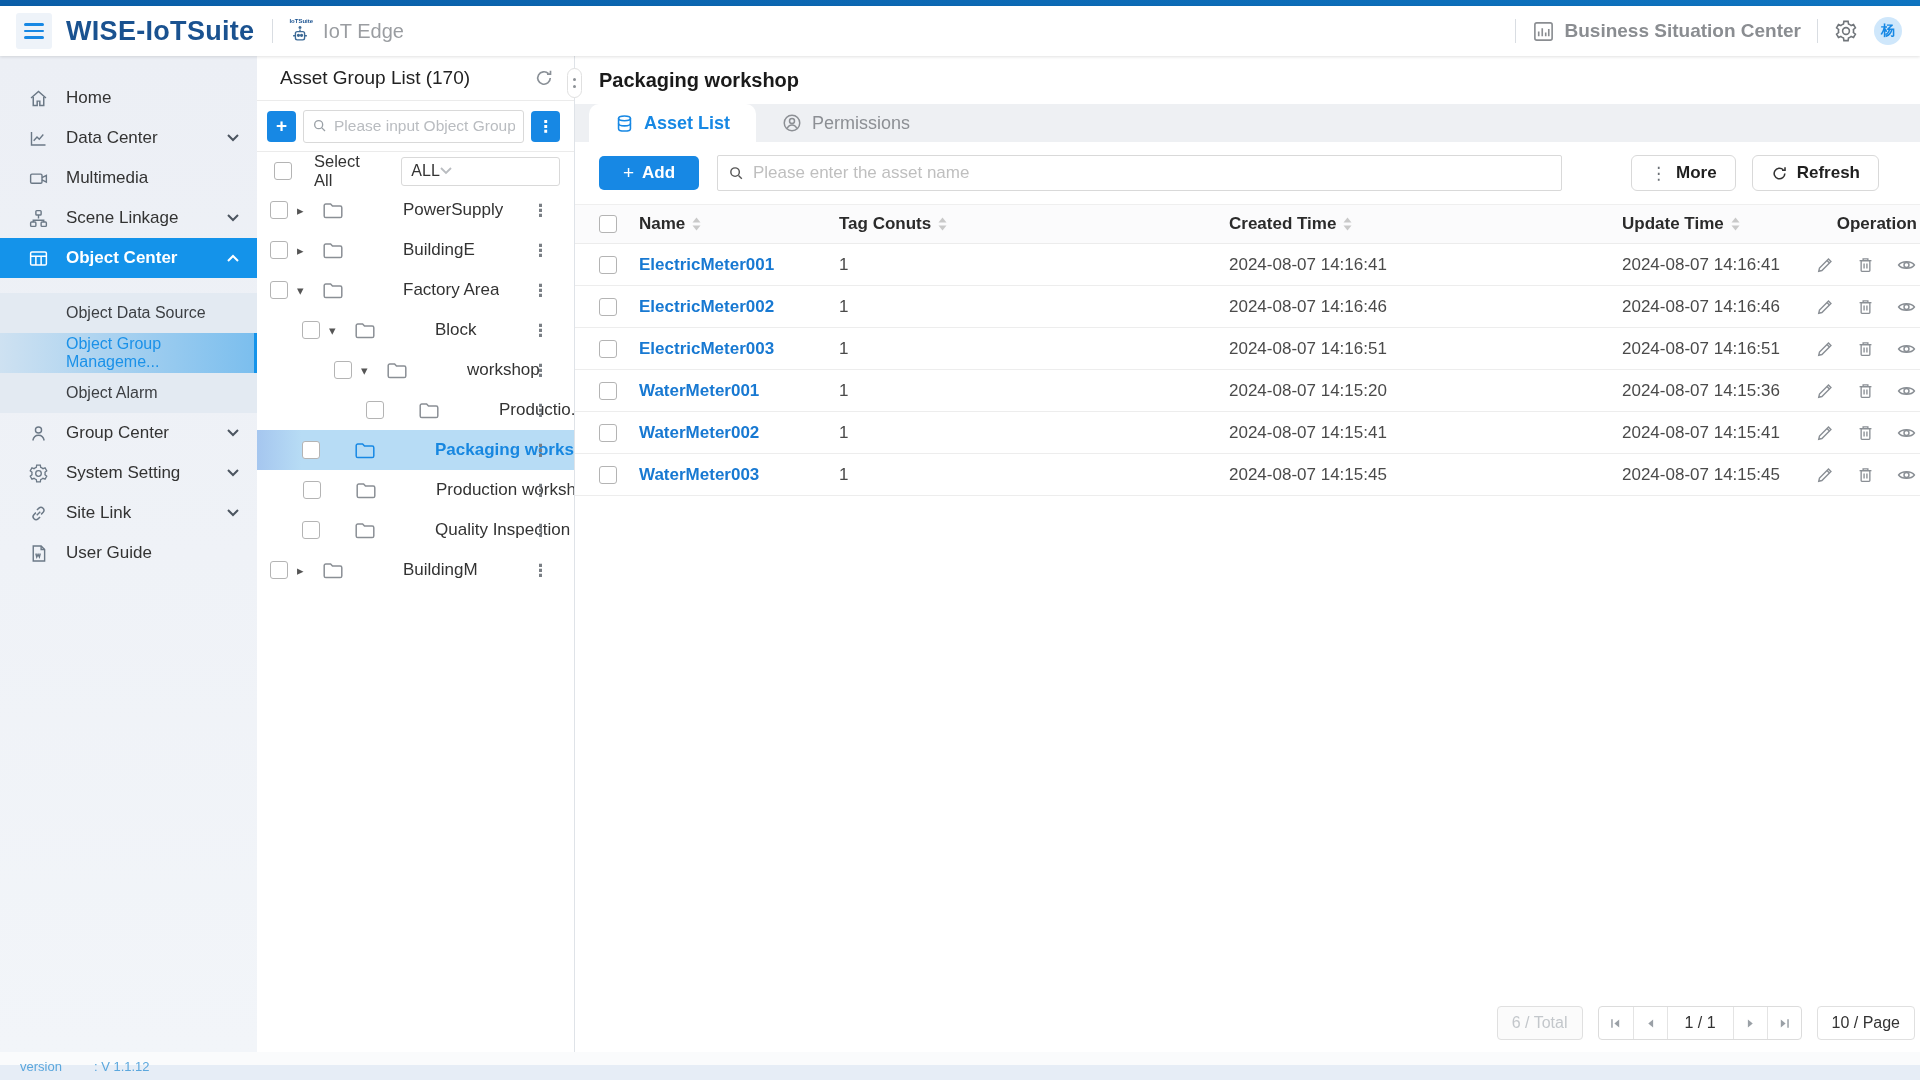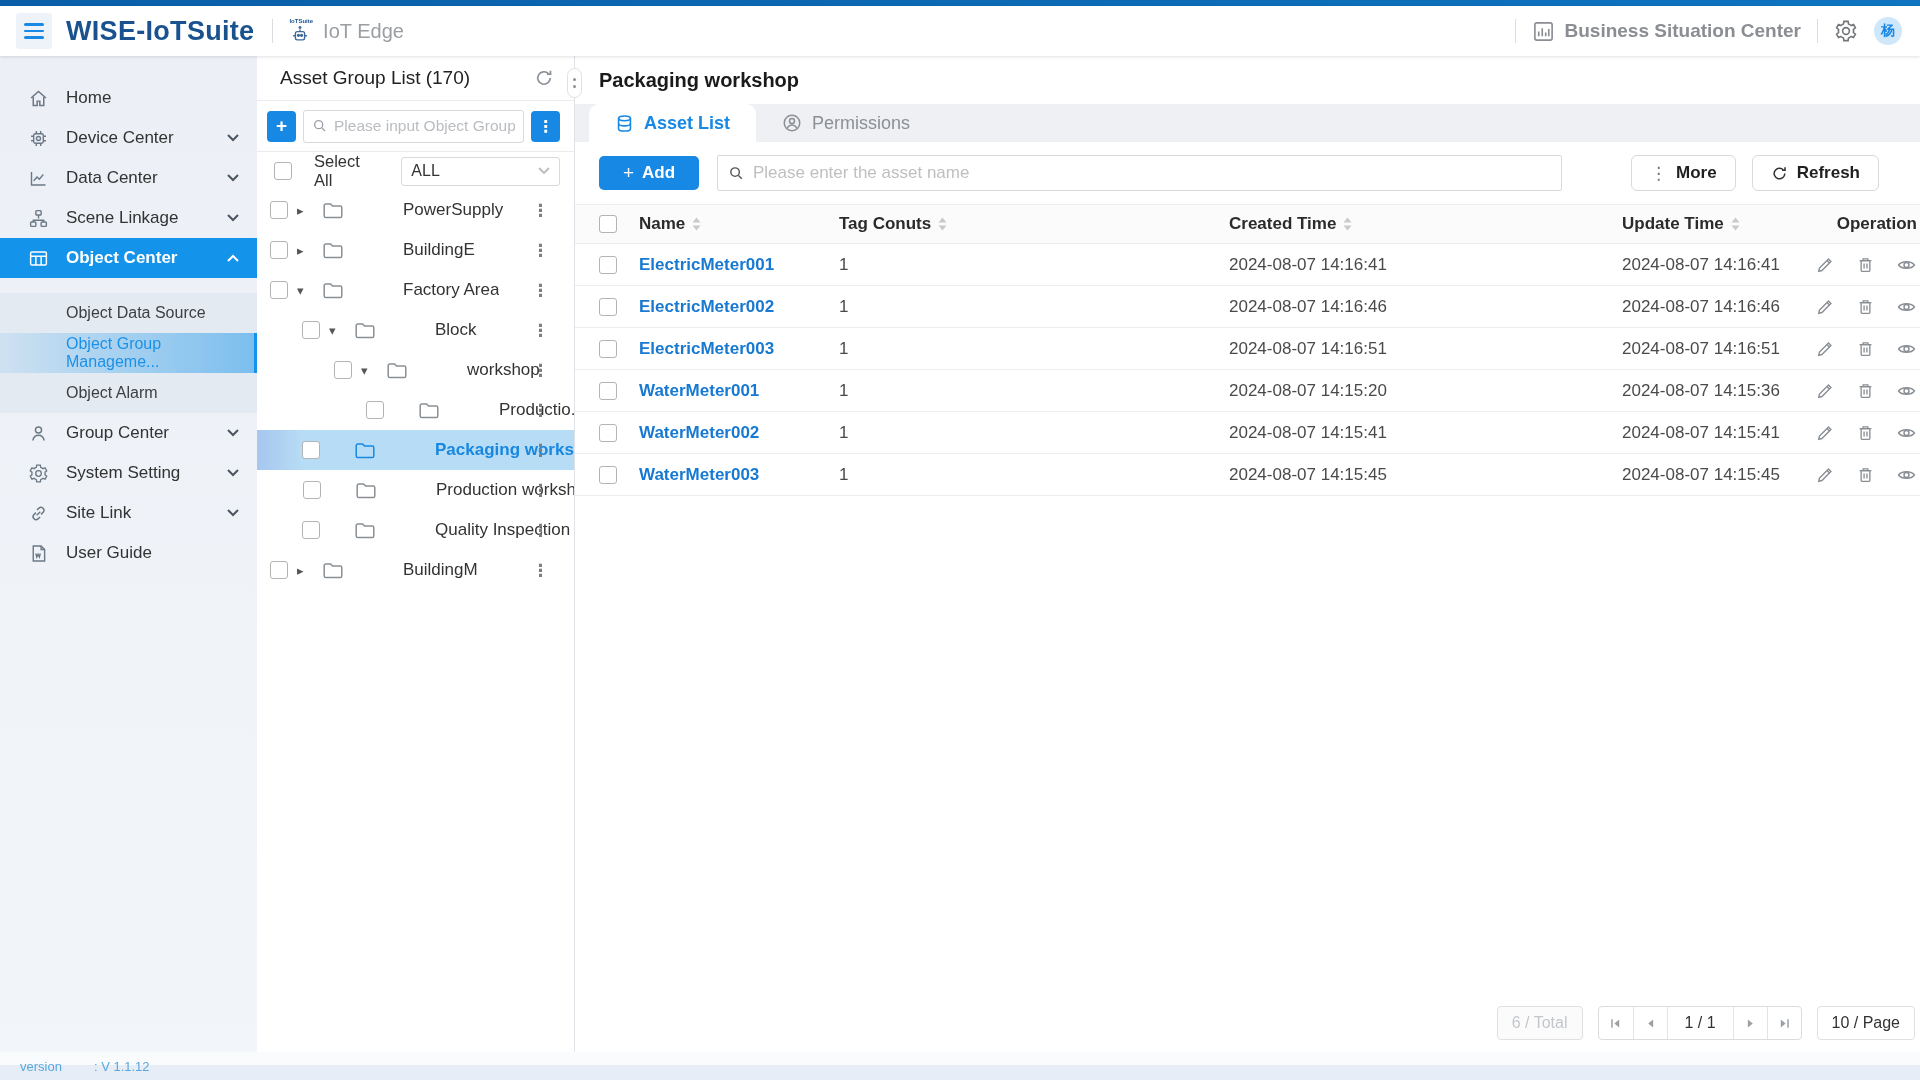--- a/index.html
+++ b/index.html
@@ -57,21 +57,21 @@
   .sq-btn { width:29px; height:31px; background:#1788e4; border-radius:4px; color:#fff;
     display:flex; align-items:center; justify-content:center; font-size:19px; font-weight:700; cursor:pointer; }
   .gp-search { flex:1; height:33px; border:1px solid #d9d9d9; border-radius:3px; display:flex;
     align-items:center; padding:0 8px; gap:6px; background:#fff; }
   .gp-search input { border:none; outline:none; width:100%; font-size:15.5px; color:#333;
     font-family:inherit; }
   .gp-search input::placeholder { color:#b9bcc0; }
   .selrow { height:38px; display:flex; align-items:center; padding:0 14px 0 17px; gap:22px; }
   .selrow .lbl { font-size:16.5px; color:#333; }
   .dropdown { width:164px; height:29px; border:1px solid #d9d9d9; border-radius:3px; display:flex;
-    align-items:center; padding:0 9px; font-size:16px; color:#333; justify-content:space-between; cursor:pointer; }
+    align-items:center; padding:0 9px; font-size:16px; color:#333; justify-content:flex-start; cursor:pointer; }
   .cb { width:18px; height:18px; border:1px solid #b4b4b4; border-radius:3px; background:#fff;
     flex:none; display:inline-block; cursor:pointer; }
 
   .tree { }
   .tree-row { height:40px; display:flex; align-items:center; gap:0; font-size:17px; color:#333;
     position:relative; cursor:pointer; }
   .tree-row .cb { margin-right:9px; }
   .exp { width:26px; font-size:13px; color:#555; text-align:left; flex:none; }
   .tree-folder { width:21px; margin-right:11px; color:#8a8f95; flex:none; }
   .tree-label { white-space:nowrap; overflow:hidden; max-width:170px;margin-left:48px; }
@@ -181,45 +181,39 @@
         <svg width="21" height="21" viewBox="0 0 24 24" fill="none" stroke="currentColor" stroke-width="1.7">
           <path d="M3.5 11.5 12 4l8.5 7.5"></path>
             <path d="M6 10.2V20h4.5v-5h3v5H18v-9.8"></path>
         </svg>
         </span>
       <span class="side-label">Home</span>
     </div>
     <div class="side-item">
       <span class="side-icon">
         <svg width="21" height="21" viewBox="0 0 24 24" fill="none" stroke="currentColor" stroke-width="1.6">
-          <rect x="6.5" y="6.5" width="11" height="11" rx="2"></rect>
-            <circle cx="12" cy="12" r="2.3"></circle>
-          <path d="M9.5 3.5v3 M14.5 3.5v3 M9.5 17.5v3 M14.5 17.5v3 M3.5 9.5h3 M3.5 14.5h3 M17.5 9.5h3 M17.5 14.5h3"></path>
-        </svg>
-        </span>
-      <span class="side-label">Device Center</span>
-      <span class="chev">
-        <svg width="12" height="8" viewBox="0 0 12 8" fill="none" stroke="currentColor" stroke-width="2">
-            <path d="M1 1l5 5 5-5"></path>
-          </svg>
-        </span>
-    </div>
-    <div class="side-item">
-      <span class="side-icon">
-        <svg width="21" height="21" viewBox="0 0 24 24" fill="none" stroke="currentColor" stroke-width="1.6">
           <path d="M4 4.5V19.5H20"></path>
             <path d="M6.5 14.5l3.8-4.3 2.6 2.6 4.6-5.3"></path>
         </svg>
         </span>
       <span class="side-label">Data Center</span>
       <span class="chev">
         <svg width="12" height="8" viewBox="0 0 12 8" fill="none" stroke="currentColor" stroke-width="2">
             <path d="M1 1l5 5 5-5"></path>
           </svg>
         </span>
+    </div>
+    <div class="side-item">
+      <span class="side-icon">
+        <svg width="21" height="21" viewBox="0 0 24 24" fill="none" stroke="currentColor" stroke-width="1.6">
+          <rect x="3" y="7" width="13" height="10.5" rx="1.5"></rect>
+            <path d="M16 11l5-2.6v7.7L16 13.5"></path>
+        </svg>
+        </span>
+      <span class="side-label">Multimedia</span>
     </div>
     <div class="side-item">
       <span class="side-icon">
         <svg width="21" height="21" viewBox="0 0 24 24" fill="none" stroke="currentColor" stroke-width="1.6">
           <rect x="9" y="3" width="6" height="5" rx="1"></rect>
             <rect x="3" y="16" width="6" height="5" rx="1"></rect>
           <rect x="15" y="16" width="6" height="5" rx="1"></rect>
             <path d="M12 8v4 M6 16v-2h12v2"></path>
         </svg>
         </span>

